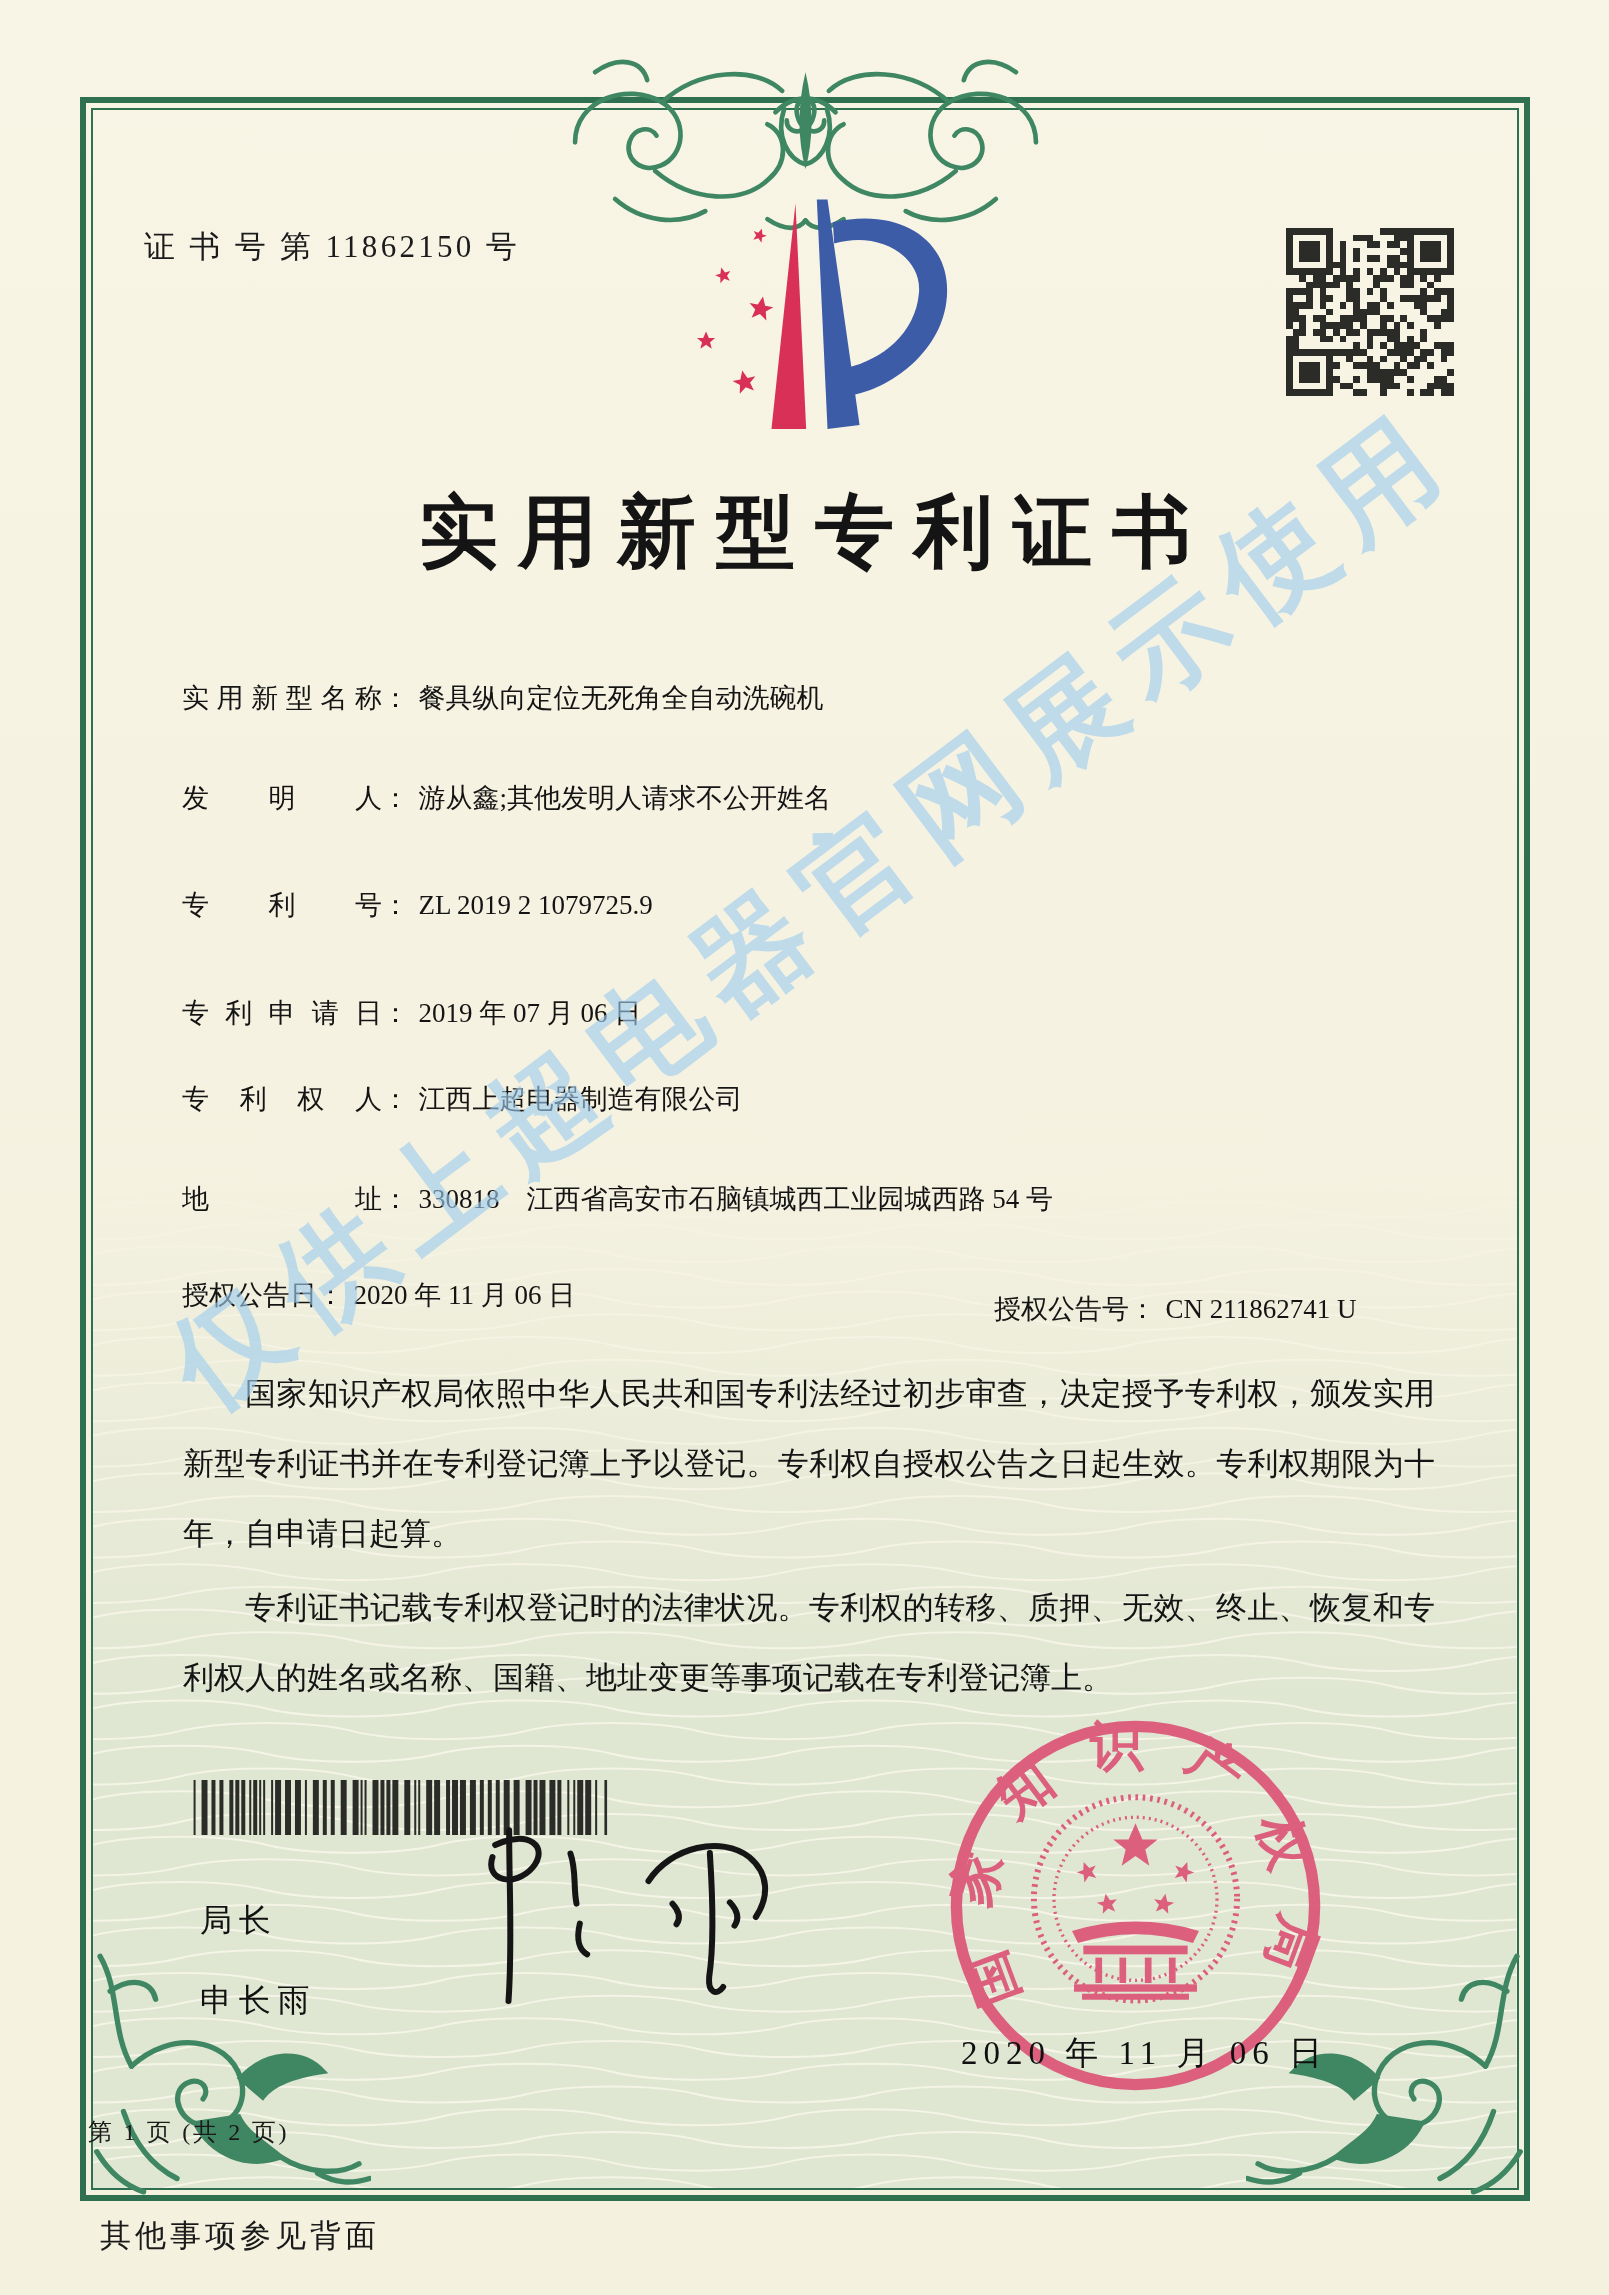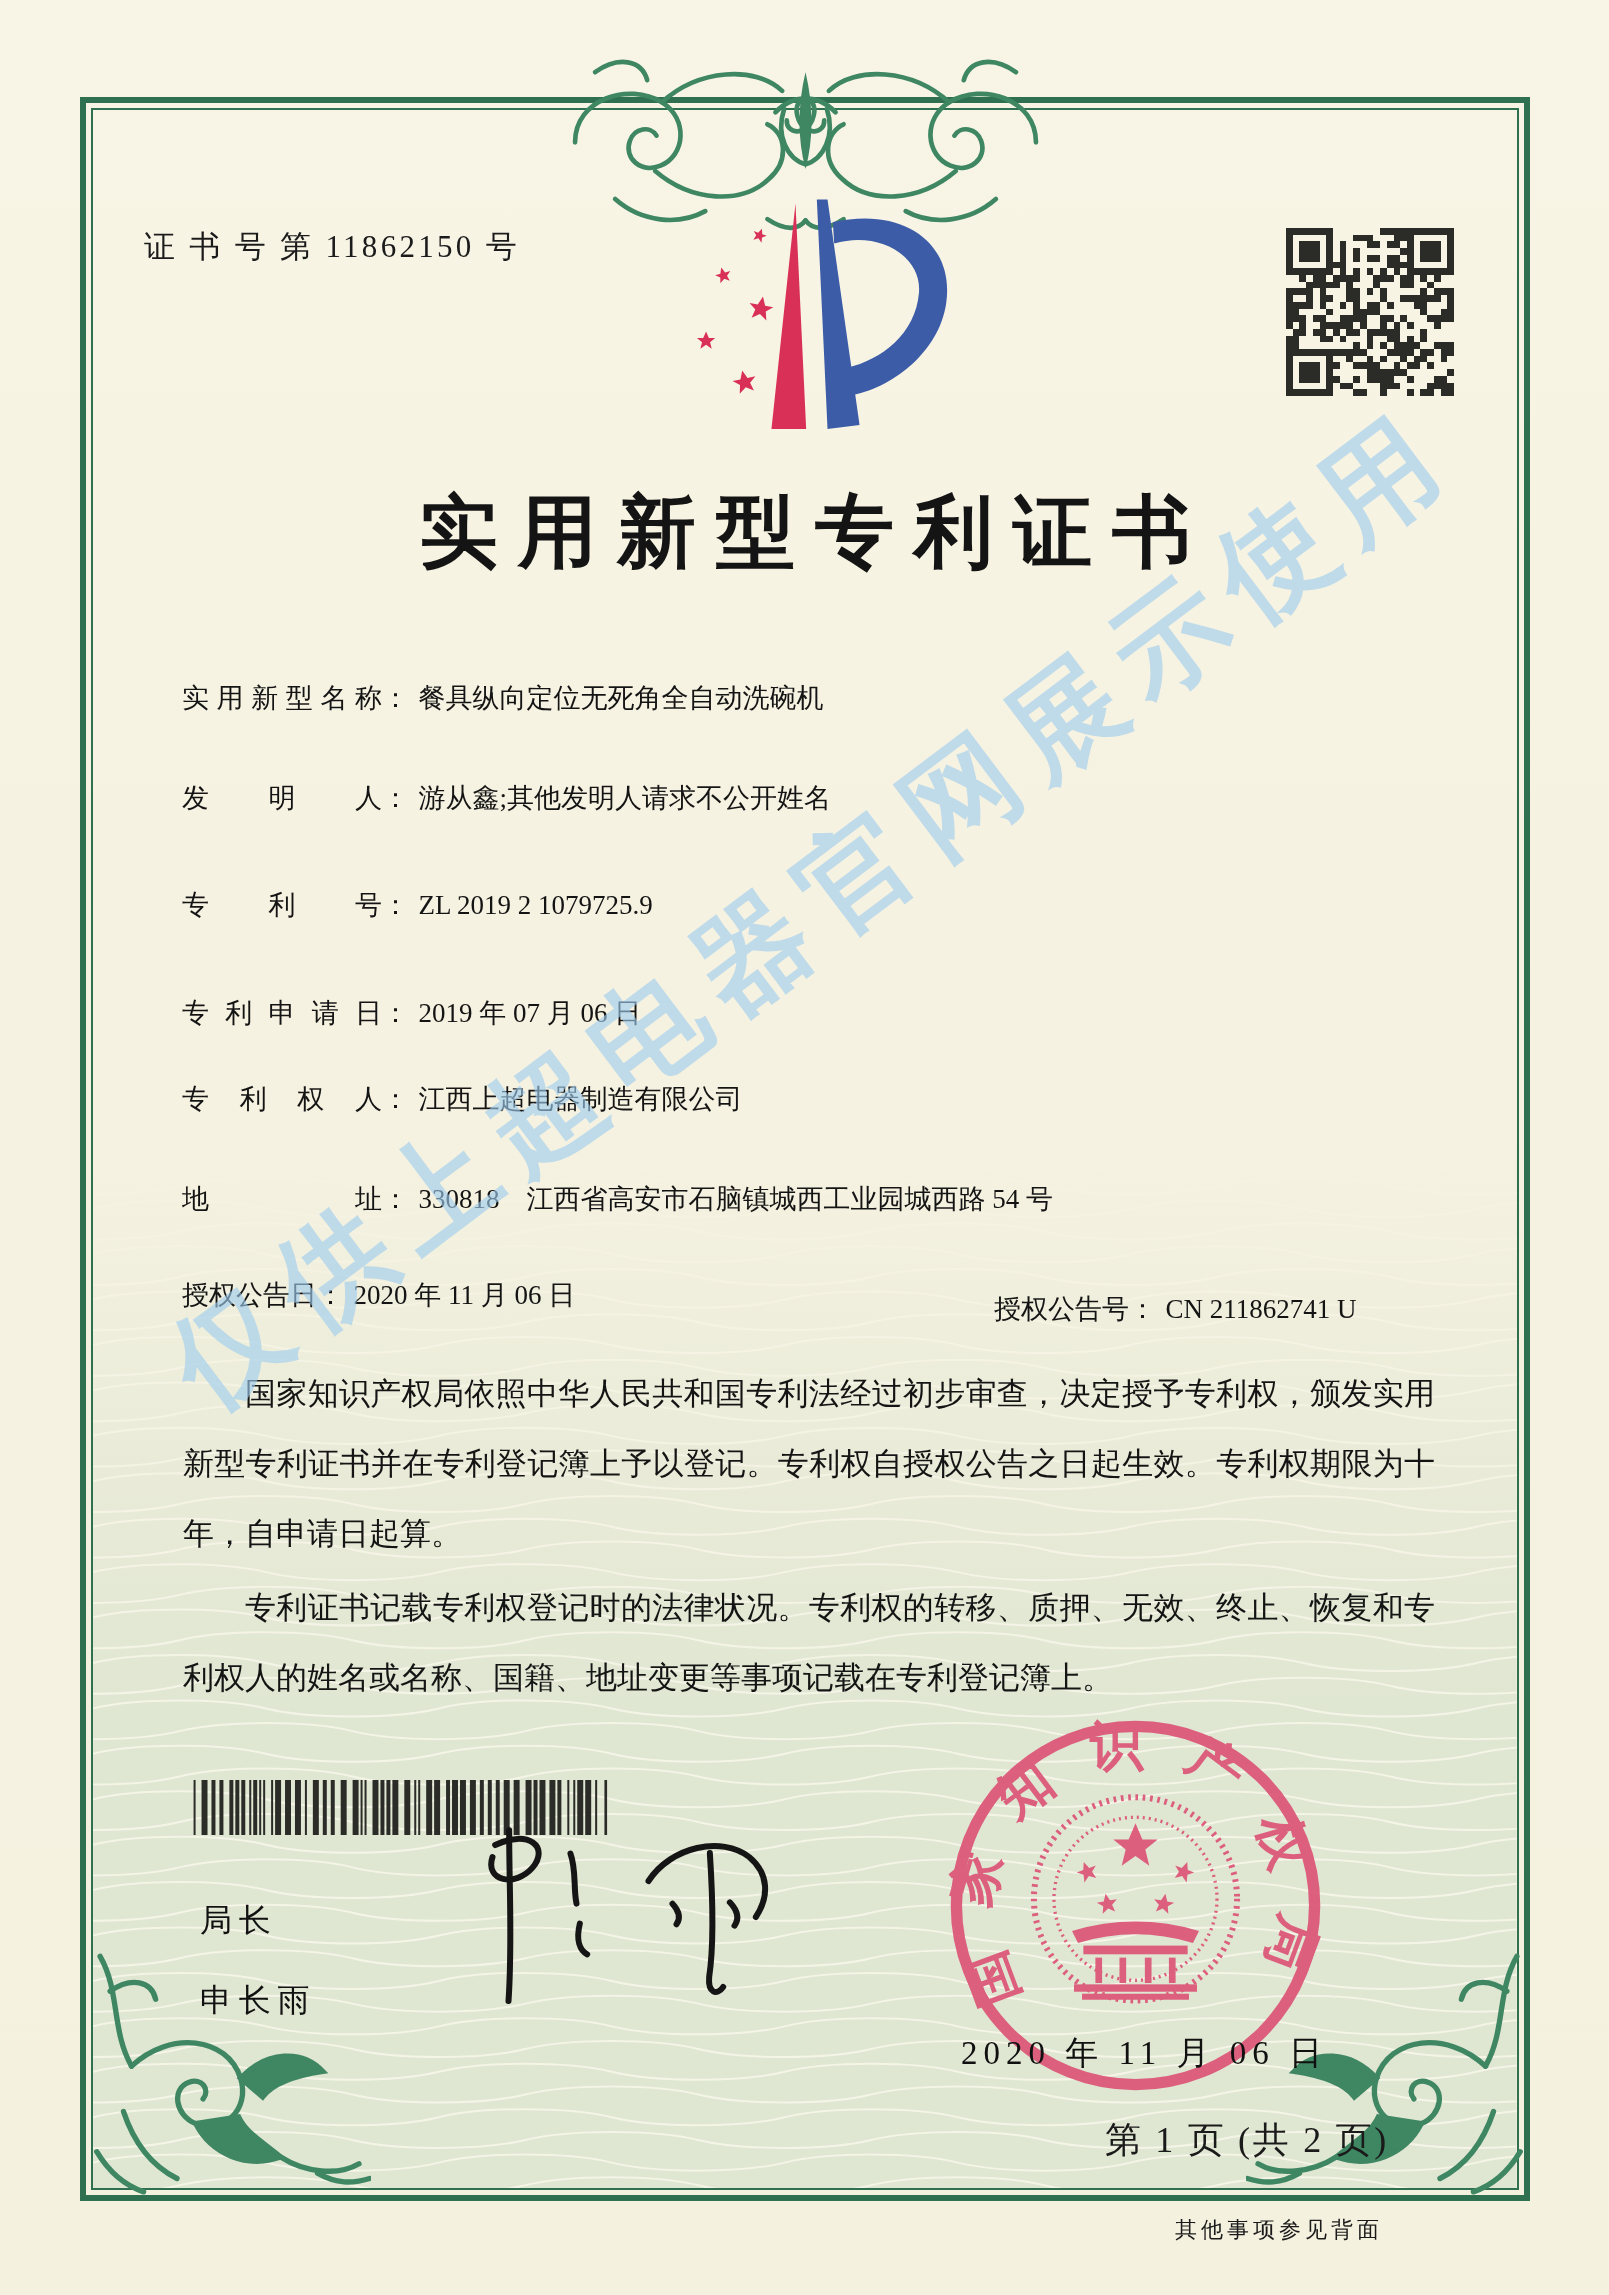--- a/index.html
+++ b/index.html
@@ -34,24 +34,24 @@
   .body-text{position:absolute;left:179px;top:1355px;width:1260px;font-size:31px;
     line-height:70px;color:#141414;text-align:justify;z-index:4;}
   .body-text p{margin:4px;text-indent:2em;}
   
   .barcode{position:absolute;left:192px;top:1780px;z-index:4;}
   .director{position:absolute;left:200px;font-size:32px;letter-spacing:6.7px;color:#111;z-index:4;font-family:Liberation Mono, monospace;}
   .d1{top:1899px}.d2{top:1979px}
   .signature{position:absolute;left:408px;top:1817px;z-index:4;}
   .seal{position:absolute;left:935px;top:1705px;z-index:4;opacity:.93;}
   .seal-date{position:absolute;left:961px;top:2031px;font-size:33px;letter-spacing:6px;color:#101010;z-index:5;white-space:nowrap;}
-  .page-info{position:absolute;left:80px;width:1309px;top:2116px;text-align:right;
-    font-size:36px;letter-spacing:2.7px;color:#1a1a1a;z-index:4;}
-  .back-note{position:absolute;left:100px;width:1283px;top:2215px;text-align:right;
-    font-size:22px;letter-spacing:4px;color:#1a1a1a;z-index:4;}
+  .page-info{position:absolute;left:80px;width:1309px;top:2116px;text-align:left;
+    font-size:24px;letter-spacing:2.7px;color:#1a1a1a;z-index:4;padding-left:8px;}
+  .back-note{position:absolute;left:100px;width:1283px;top:2215px;text-align:left;
+    font-size:31px;letter-spacing:4px;color:#1a1a1a;z-index:4;}
   
   .watermark{position:absolute;left:812px;top:909px;transform:translate(-50%,-50%) rotate(-37deg);
     font-size:112px;letter-spacing:18.7px;white-space:nowrap;color:#9ecdef;opacity:.62;z-index:6;
     font-family:"Liberation Sans","DejaVu Sans",sans-serif;font-weight:700;}
 </style>
 </head>
 <body>
 
 <div class="page">
 

